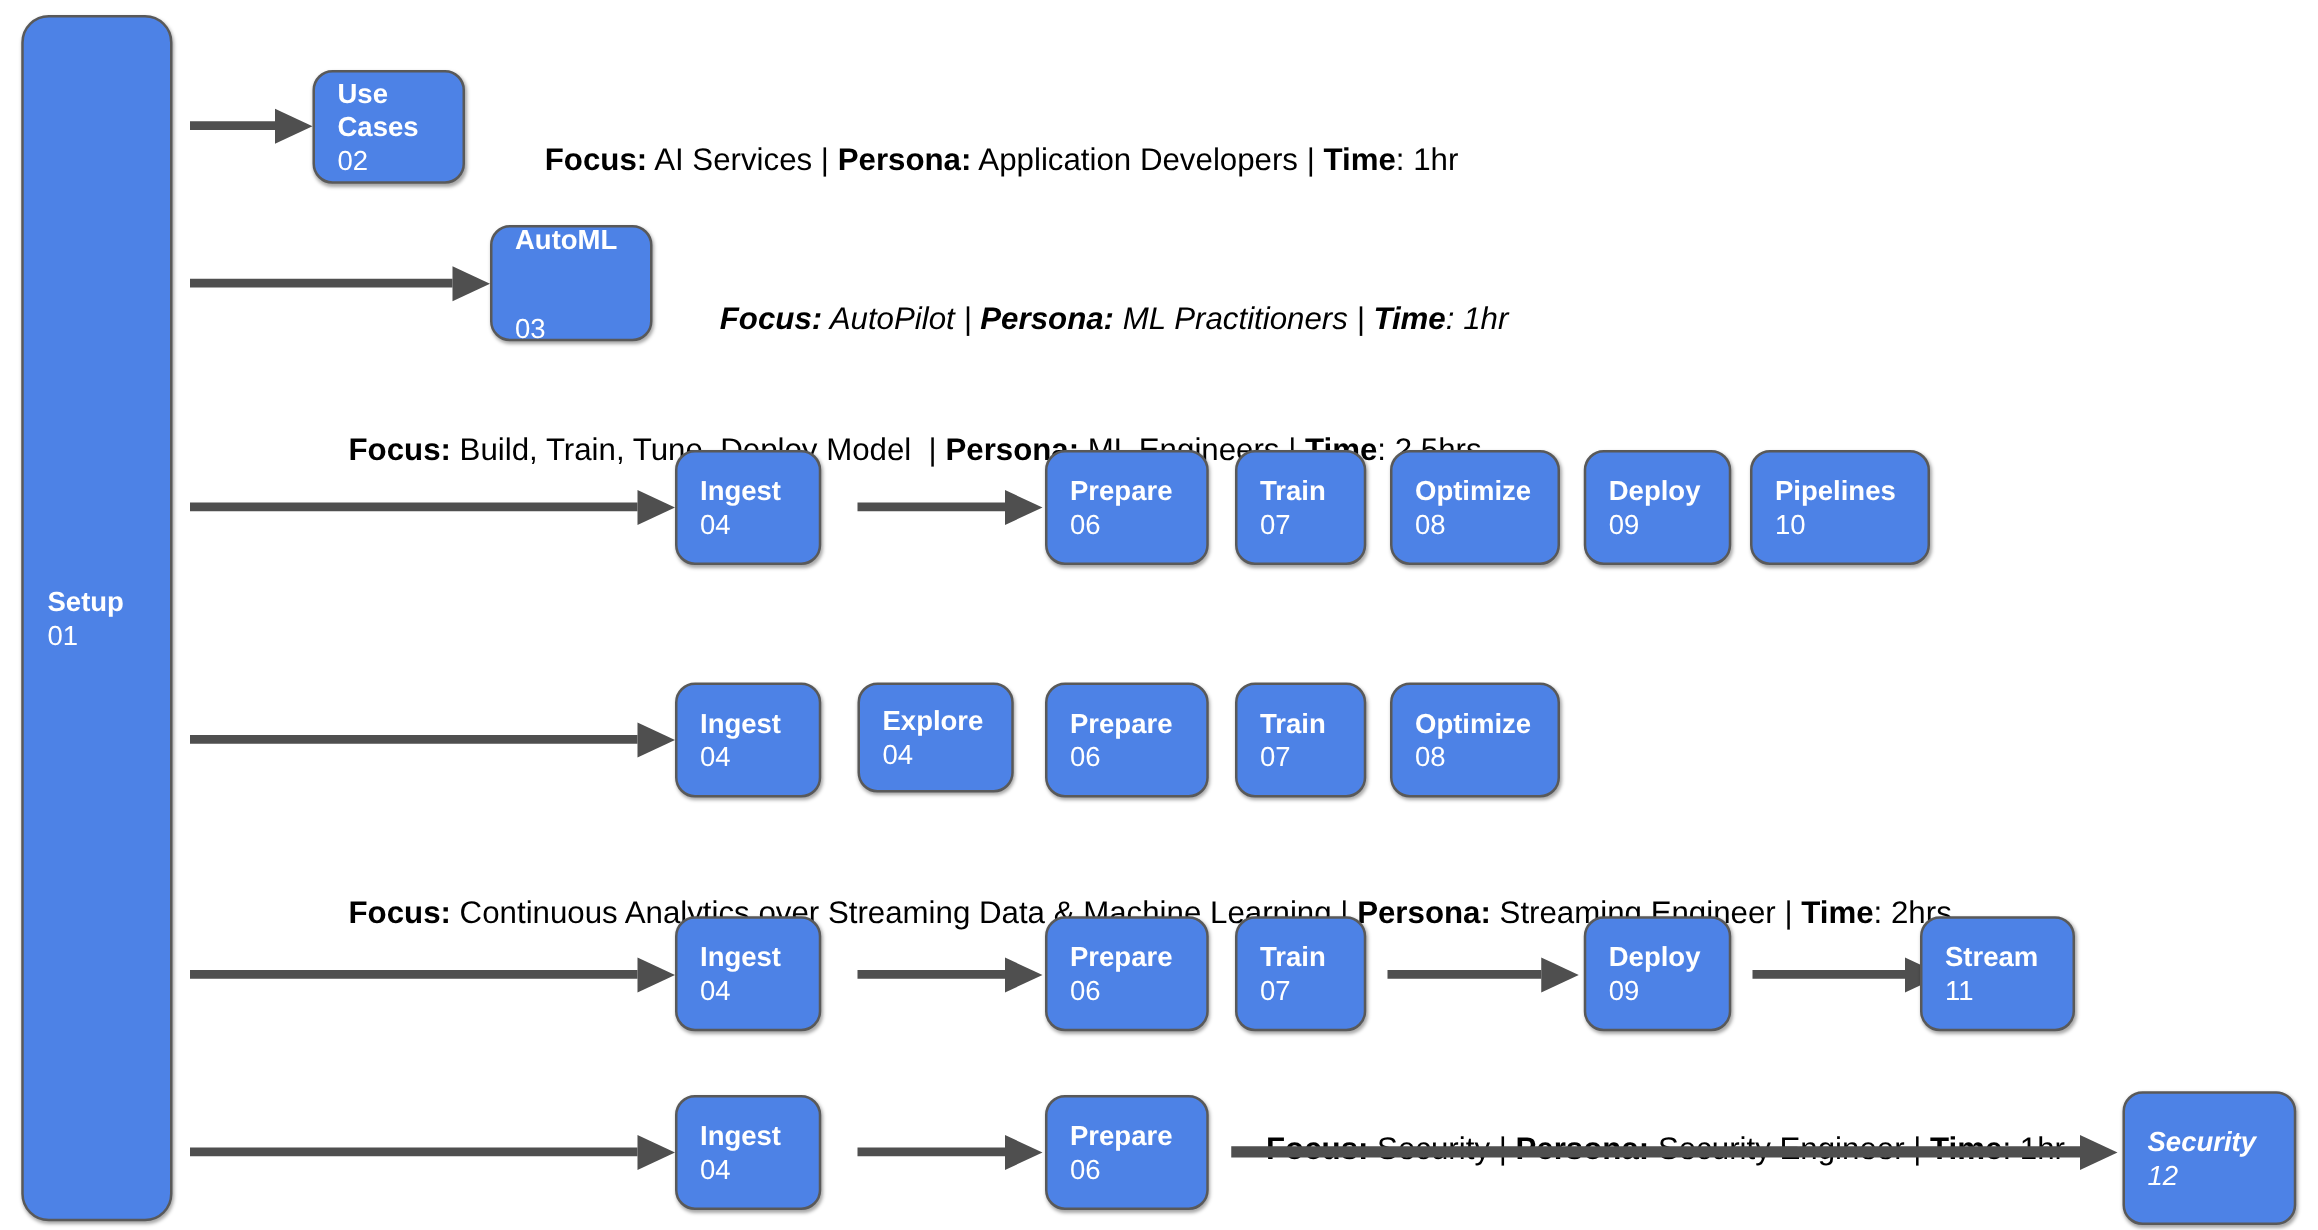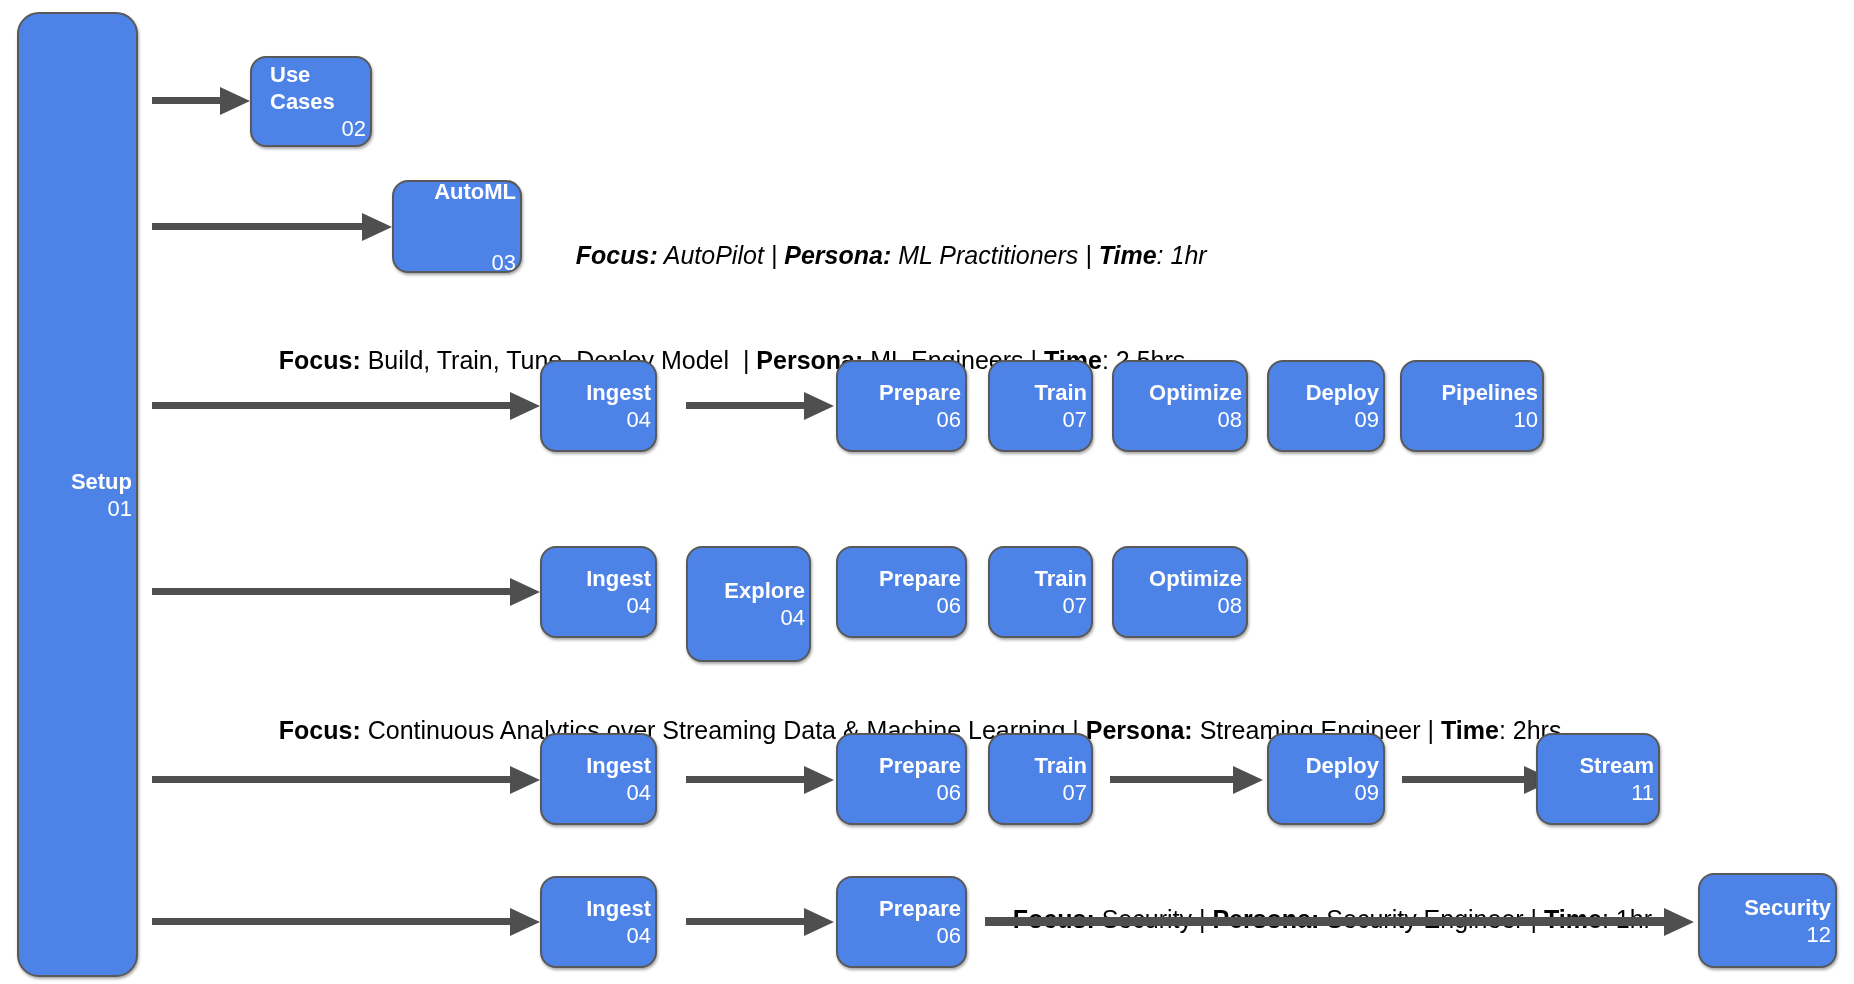--- a/index.html
+++ b/index.html
@@ -6,21 +6,20 @@
   .canvas{
     position:relative;width:1854px;height:984px;background:#ffffff;overflow:hidden;
     font-family:"Liberation Sans",sans-serif;
   }
   .node{
     position:absolute;box-sizing:border-box;
     background:#4d82e6;border:2px solid #595959;border-radius:16px;
     color:#ffffff;display:flex;flex-direction:column;justify-content:center;
     padding-left:18px;padding-right:4px;
     box-shadow:1px 2px 3px rgba(0,0,0,0.35);
-    align-items:flex-end;
   }
   .node-title{font-weight:bold;font-size:22px;line-height:27px;}
   .node-num{font-size:22px;line-height:27px;}
   .heading{
     position:absolute;color:#000000;font-size:25px;line-height:30px;white-space:pre;
   }
   .heading b{font-weight:bold;}
   .arrow{position:absolute;height:7px;background:#4f4f4f;}
   .arrow::after{
     content:"";position:absolute;left:100%;top:50%;transform:translateY(-50%);
@@ -36,20 +35,23 @@
 
   <div class="node" style="left:17px;top:12px;width:121px;height:965px;border-radius:22px;padding-left:19px;">
     <span class="node-title">Setup</span>
     <span class="node-num">01</span>
   </div>
 
   <div class="arrow" style="left:152px;top:97px;width:68px;"></div>
   <div class="node" style="left:250px;top:56px;width:122px;height:91px;">
     <span class="node-title">Use Cases</span>
     <span class="node-num">02</span>
+  </div>
+  <div class="heading" style="left:408px;top:83px;">
+    <b>Focus:</b><span> AI Services | </span><b>Persona:</b><span> Application Developers | </span><b>Time</b><span>: 1hr</span>
   </div>
 
   <div class="arrow" style="left:152px;top:223px;width:210px;"></div>
   <div class="node" style="left:392px;top:180px;width:130px;height:93px;gap:44px;">
     <span class="node-title">AutoML</span>
     <span class="node-num">03</span>
   </div>
   <div class="heading" style="left:548px;top:210px;font-style:italic;">
     <b>Focus:</b><span> AutoPilot | </span><b>Persona:</b><span> ML Practitioners | </span><b>Time</b><span>: 1hr</span>
   </div>
@@ -82,21 +84,21 @@
   <div class="node" style="left:1400px;top:360px;width:144px;height:92px;">
     <span class="node-title">Pipelines</span>
     <span class="node-num">10</span>
   </div>
 
   <div class="arrow" style="left:152px;top:588px;width:358px;"></div>
   <div class="node" style="left:540px;top:546px;width:117px;height:92px;">
     <span class="node-title">Ingest</span>
     <span class="node-num">04</span>
   </div>
-  <div class="node" style="left:686px;top:546px;width:125px;height:116px;">
+  <div class="node" style="left:686px;top:546px;width:125px;height:88px;">
     <span class="node-title">Explore</span>
     <span class="node-num">04</span>
   </div>
   <div class="node" style="left:836px;top:546px;width:131px;height:92px;">
     <span class="node-title">Prepare</span>
     <span class="node-num">06</span>
   </div>
   <div class="node" style="left:988px;top:546px;width:105px;height:92px;">
     <span class="node-title">Train</span>
     <span class="node-num">07</span>
@@ -141,18 +143,18 @@
   </div>
   <div class="arrow" style="left:686px;top:918px;width:118px;"></div>
   <div class="node" style="left:836px;top:876px;width:131px;height:92px;">
     <span class="node-title">Prepare</span>
     <span class="node-num">06</span>
   </div>
   <div class="heading" style="left:985px;top:874px;">
     <b>Focus:</b><span> Security | </span><b>Persona:</b><span> Security Engineer | </span><b>Time</b><span>: 1hr</span>
   </div>
   <div class="arrow thick" style="left:985px;top:917px;width:679px;"></div>
-  <div class="node" style="left:1698px;top:873px;width:139px;height:95px;">
+  <div class="node" style="left:1698px;top:873px;width:139px;height:107px;font-style:italic;">
     <span class="node-title">Security</span>
     <span class="node-num">12</span>
   </div>
 
 </div>
 
 </body></html>

